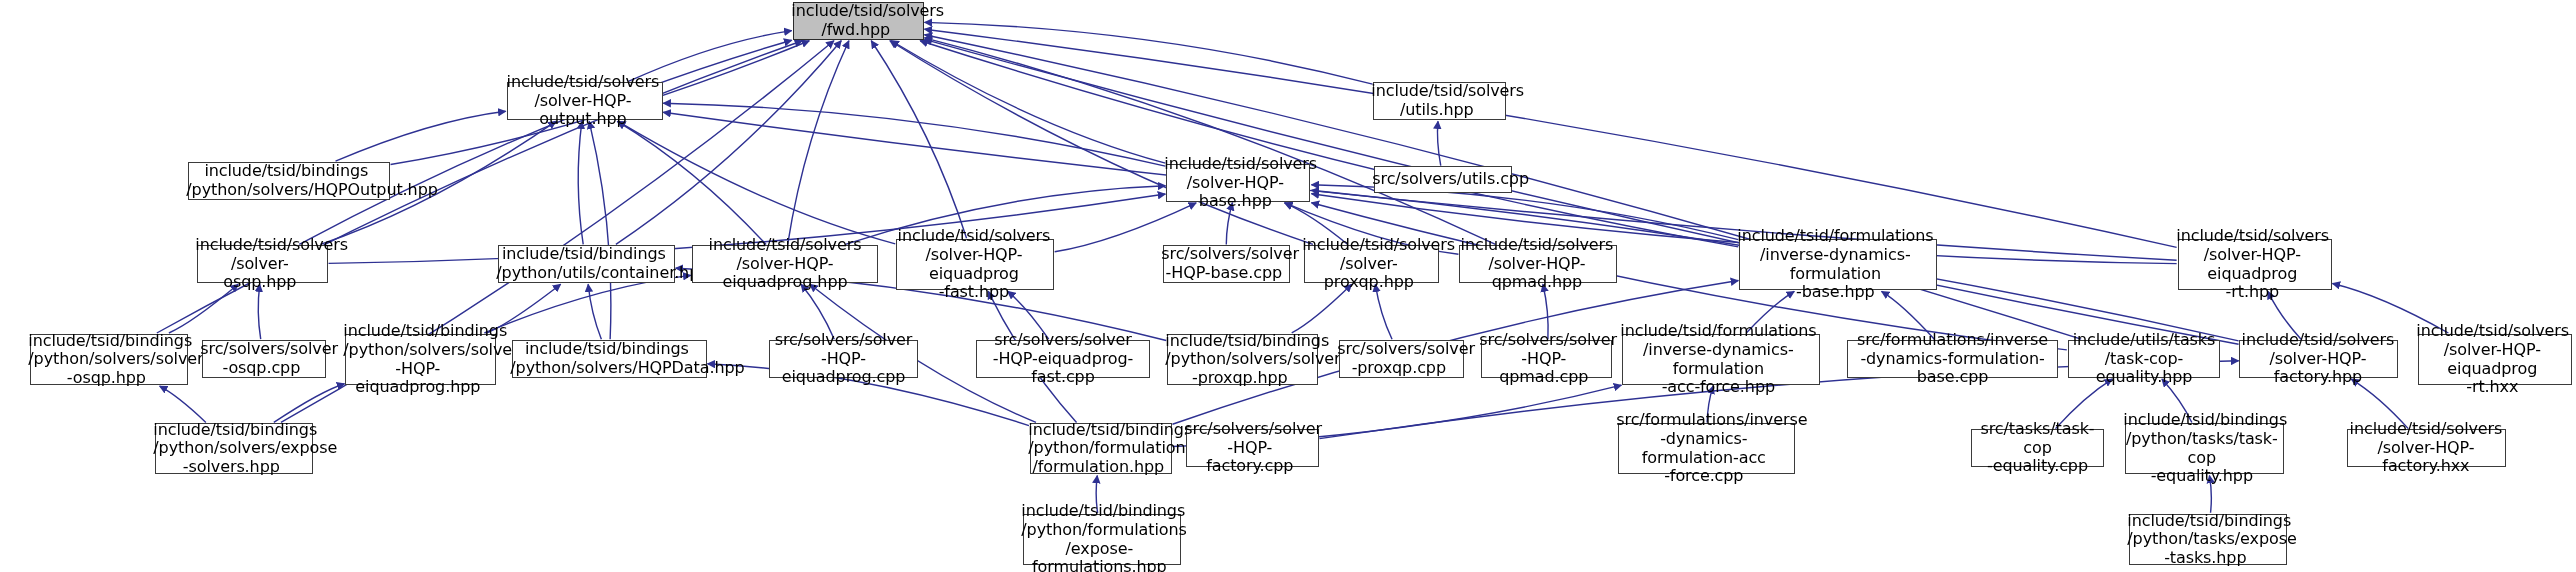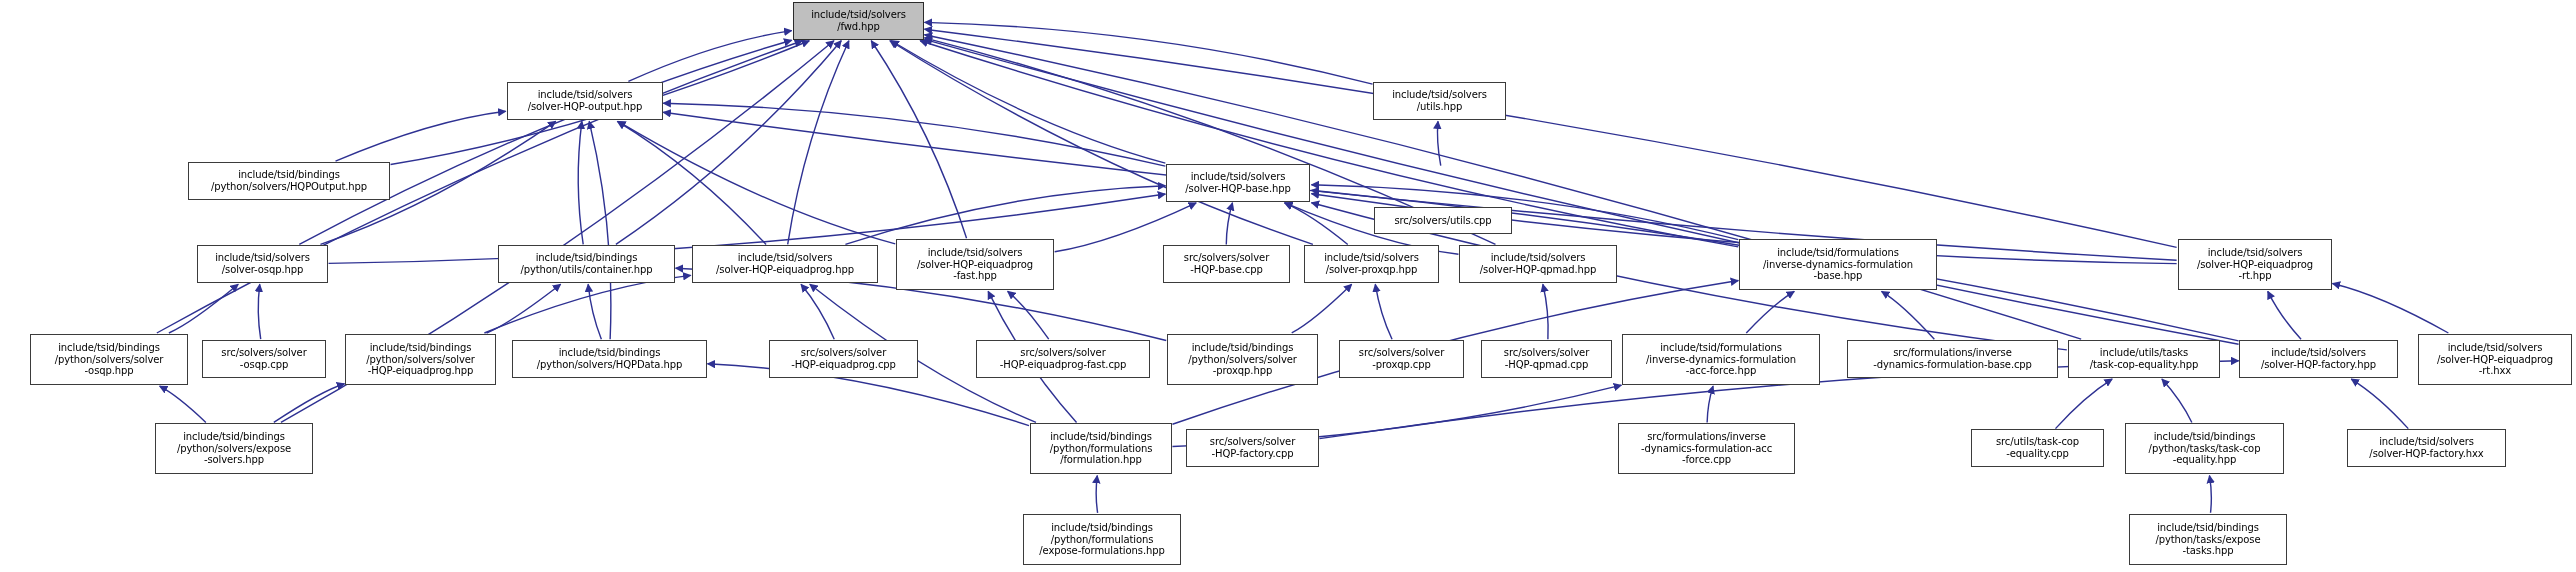--- a/index.html
+++ b/index.html
@@ -23,21 +23,21 @@
     width: 2576px;
     height: 573px;
     pointer-events: none;
   }
   .node {
     position: absolute;
     box-sizing: border-box;
     border: 1.2px solid #3b3b3b;
     background: #ffffff;
     color: #000000;
-    font-size: 10px;
+    font-size: 16px;
     line-height: 1.16;
     text-align: center;
     display: flex;
     align-items: center;
     justify-content: flex-end;
     white-space: pre-line;
     letter-spacing: -0.1px;
     z-index: 2;
   }
   .node.root {
@@ -129,21 +129,21 @@
   </svg>
   <div id="nodes">
       <div class="node root" style="left: 793px; top: 1.8px; width: 131px; height: 38px;"><span class="lbl">include/tsid/solvers
 /fwd.hpp</span></div>
       <div class="node" style="left: 507px; top: 82px; width: 156px; height: 38px;"><span class="lbl">include/tsid/solvers
 /solver-HQP-output.hpp</span></div>
       <div class="node" style="left: 1373px; top: 82px; width: 133px; height: 38px;"><span class="lbl">include/tsid/solvers
 /utils.hpp</span></div>
       <div class="node" style="left: 188px; top: 162px; width: 202px; height: 38px;"><span class="lbl">include/tsid/bindings
 /python/solvers/HQPOutput.hpp</span></div>
-      <div class="node" style="left: 1374px; top: 166px; width: 138px; height: 26.6px; margin-top: 41px;"><span class="lbl">src/solvers/utils.cpp</span></div>
+      <div class="node" style="left: 1374px; top: 166px; width: 138px; height: 26.6px;"><span class="lbl">src/solvers/utils.cpp</span></div>
       <div class="node" style="left: 1166px; top: 164px; width: 144px; height: 38px;"><span class="lbl">include/tsid/solvers
 /solver-HQP-base.hpp</span></div>
       <div class="node" style="left: 197px; top: 245px; width: 131px; height: 38px;"><span class="lbl">include/tsid/solvers
 /solver-osqp.hpp</span></div>
       <div class="node" style="left: 498px; top: 245px; width: 177px; height: 38px;"><span class="lbl">include/tsid/bindings
 /python/utils/container.hpp</span></div>
       <div class="node" style="left: 692px; top: 245px; width: 186px; height: 38px;"><span class="lbl">include/tsid/solvers
 /solver-HQP-eiquadprog.hpp</span></div>
       <div class="node" style="left: 896px; top: 239px; width: 158px; height: 51px;"><span class="lbl">include/tsid/solvers
 /solver-HQP-eiquadprog
@@ -197,21 +197,21 @@
 /python/solvers/expose
 -solvers.hpp</span></div>
       <div class="node" style="left: 1030px; top: 423px; width: 142px; height: 51px;"><span class="lbl">include/tsid/bindings
 /python/formulations
 /formulation.hpp</span></div>
       <div class="node" style="left: 1186px; top: 429px; width: 133px; height: 38px;"><span class="lbl">src/solvers/solver
 -HQP-factory.cpp</span></div>
       <div class="node" style="left: 1618px; top: 423px; width: 177px; height: 51px;"><span class="lbl">src/formulations/inverse
 -dynamics-formulation-acc
 -force.cpp</span></div>
-      <div class="node" style="left: 1971px; top: 429px; width: 133px; height: 38px;"><span class="lbl">src/utils/task-cop
+      <div class="node" style="left: 1971px; top: 429px; width: 133px; height: 38px;"><span class="lbl">src/tasks/task-cop
 -equality.cpp</span></div>
       <div class="node" style="left: 2125px; top: 423px; width: 159px; height: 51px;"><span class="lbl">include/tsid/bindings
 /python/tasks/task-cop
 -equality.hpp</span></div>
       <div class="node" style="left: 2347px; top: 429px; width: 159px; height: 38px;"><span class="lbl">include/tsid/solvers
 /solver-HQP-factory.hxx</span></div>
       <div class="node" style="left: 1023px; top: 514px; width: 158px; height: 51px;"><span class="lbl">include/tsid/bindings
 /python/formulations
 /expose-formulations.hpp</span></div>
       <div class="node" style="left: 2129px; top: 514px; width: 158px; height: 51px;"><span class="lbl">include/tsid/bindings

